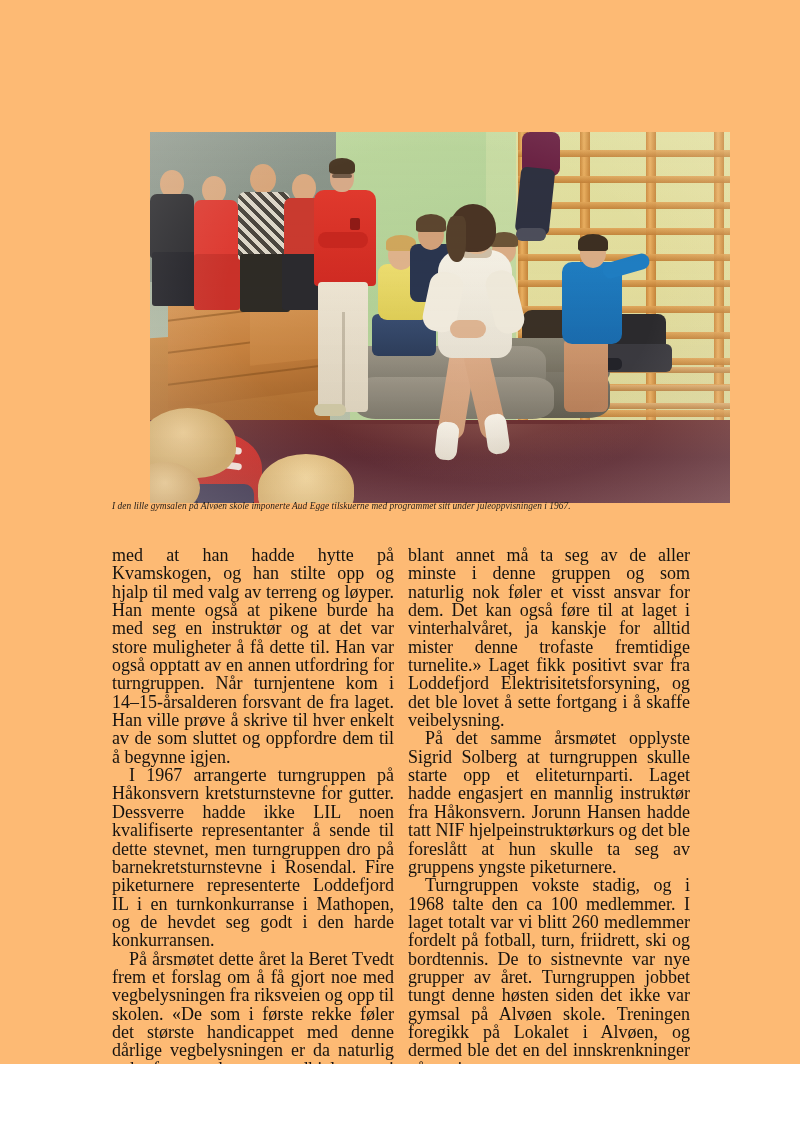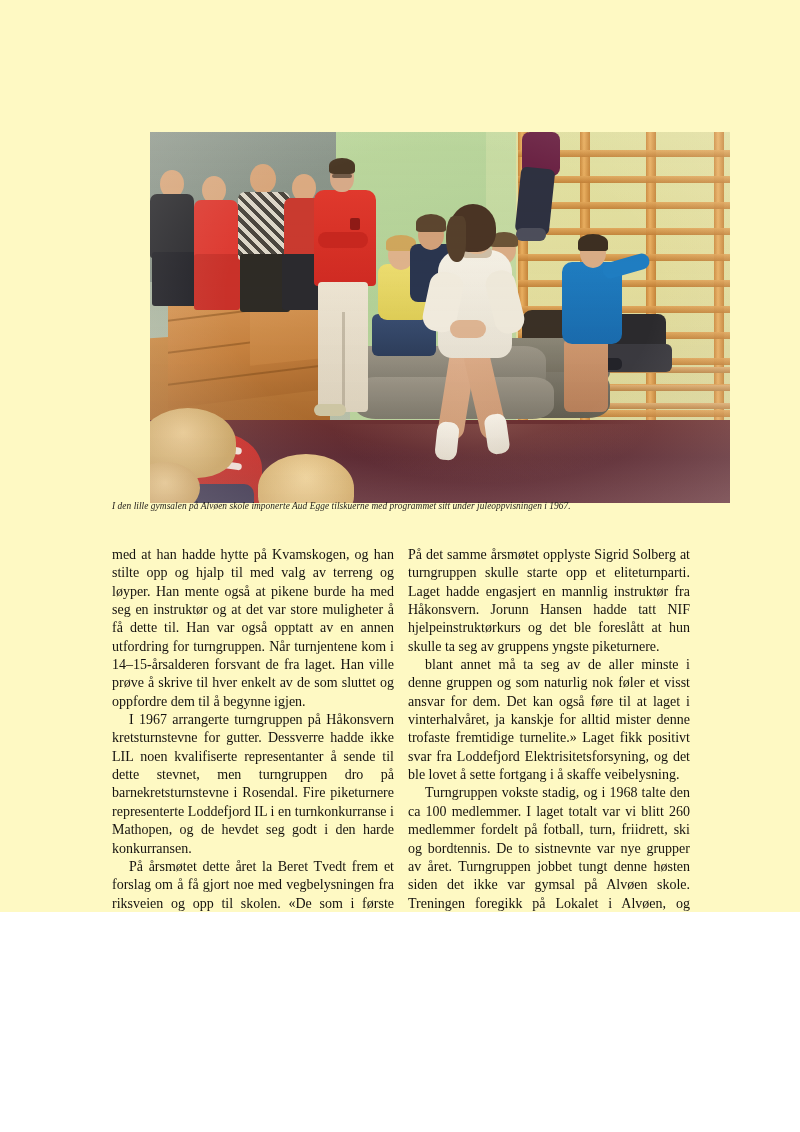--- a/index.html
+++ b/index.html
@@ -12,22 +12,22 @@
     height: 1132px;
     position: relative;
     font-family: "Liberation Serif", serif;
     -webkit-font-smoothing: antialiased;
   }
 
   .page {
     position: absolute;
     left: 0; top: 0;
     width: 800px;
-    height: 912px;
-    background: #fef9c3;
+    height: 1064px;
+    background: #fdba74;
     overflow: hidden;
   }
 
   
   .photo-figure {
     position: absolute;
     left: 110px;
     top: 116px;
     width: 580px;
     height: 371px;
@@ -245,21 +245,21 @@
     color: #1d1a18;
     letter-spacing: .05px;
   }
 
   
   .col {
     position: absolute;
     top: 546px;
     width: 282px;
     font-family: "Liberation Serif", serif;
-    font-size: 14px;
+    font-size: 18px;
     line-height: 18.35px;
     color: #15120f;
     text-align: justify;
     text-justify: inter-word;
     hyphens: manual;
   }
   .col-left  { left: 112px; }
   .col-right { left: 408px; }
 
   .col p { margin: 0; }
@@ -425,19 +425,19 @@
 
   <div class="caption">I den lille gymsalen på Alvøen skole imponerte Aud Egge tilskuerne med programmet sitt under juleoppvisningen i 1967.</div>
 
   <div class="col col-left">
     <p>med at han hadde hytte på Kvamskogen, og han stilte opp og hjalp til med valg av terreng og løyper. Han mente også at pikene burde ha med seg en instruktør og at det var store muligheter å få dette til. Han var også opptatt av en annen utfordring for turngruppen. Når turnjentene kom i 14–15-årsalderen forsvant de fra laget. Han ville prøve å skrive til hver enkelt av de som sluttet og oppfordre dem til å begynne igjen.</p>
     <p>I 1967 arrangerte turngruppen på Håkonsvern kretsturnstevne for gutter. Dessverre hadde ikke LIL noen kvalifiserte representanter å sende til dette stevnet, men turngruppen dro på barnekretsturnstevne i Rosendal. Fire piketurnere representerte Loddefjord IL i en turnkonkurranse i Mathopen, og de hevdet seg godt i den harde konkurransen.</p>
     <p>På årsmøtet dette året la Beret Tvedt frem et forslag om å få gjort noe med vegbelysningen fra riksveien og opp til skolen. «De som i første rekke føler det største handicappet med denne dårlige vegbelysningen er da naturlig nok foruten barna, medhjelperne i turngruppen, som</p>
   </div>
 
   <div class="col col-right">
+    <p>blant annet må ta seg av de aller minste i denne gruppen og som naturlig nok føler et visst ansvar for dem. Det kan også føre til at laget i vinterhalvåret, ja kanskje for alltid mister denne trofaste fremtidige turnelite.» Laget fikk positivt svar fra Loddefjord Elektrisitetsforsyning, og det ble lovet å sette fortgang i å skaffe veibelysning.</p>
     <p>På det samme årsmøtet opplyste Sigrid Solberg at turngruppen skulle starte opp et eliteturnparti. Laget hadde engasjert en mannlig instruktør fra Håkonsvern. Jorunn Hansen hadde tatt NIF hjelpeinstruktørkurs og det ble foreslått at hun skulle ta seg av gruppens yngste piketurnere.</p>
-    <p>blant annet må ta seg av de aller minste i denne gruppen og som naturlig nok føler et visst ansvar for dem. Det kan også føre til at laget i vinterhalvåret, ja kanskje for alltid mister denne trofaste fremtidige turnelite.» Laget fikk positivt svar fra Loddefjord Elektrisitetsforsyning, og det ble lovet å sette fortgang i å skaffe veibelysning.</p>
     <p>Turngruppen vokste stadig, og i 1968 talte den ca 100 medlemmer. I laget totalt var vi blitt 260 medlemmer fordelt på fotball, turn, friidrett, ski og bordtennis. De to sistnevnte var nye grupper av året. Turngruppen jobbet tungt denne høsten siden det ikke var gymsal på Alvøen skole. Treningen foregikk på Lokalet i Alvøen, og dermed ble det en del innskrenkninger på parti-</p>
   </div>
 
 
 </div>
 
 </body></html>

